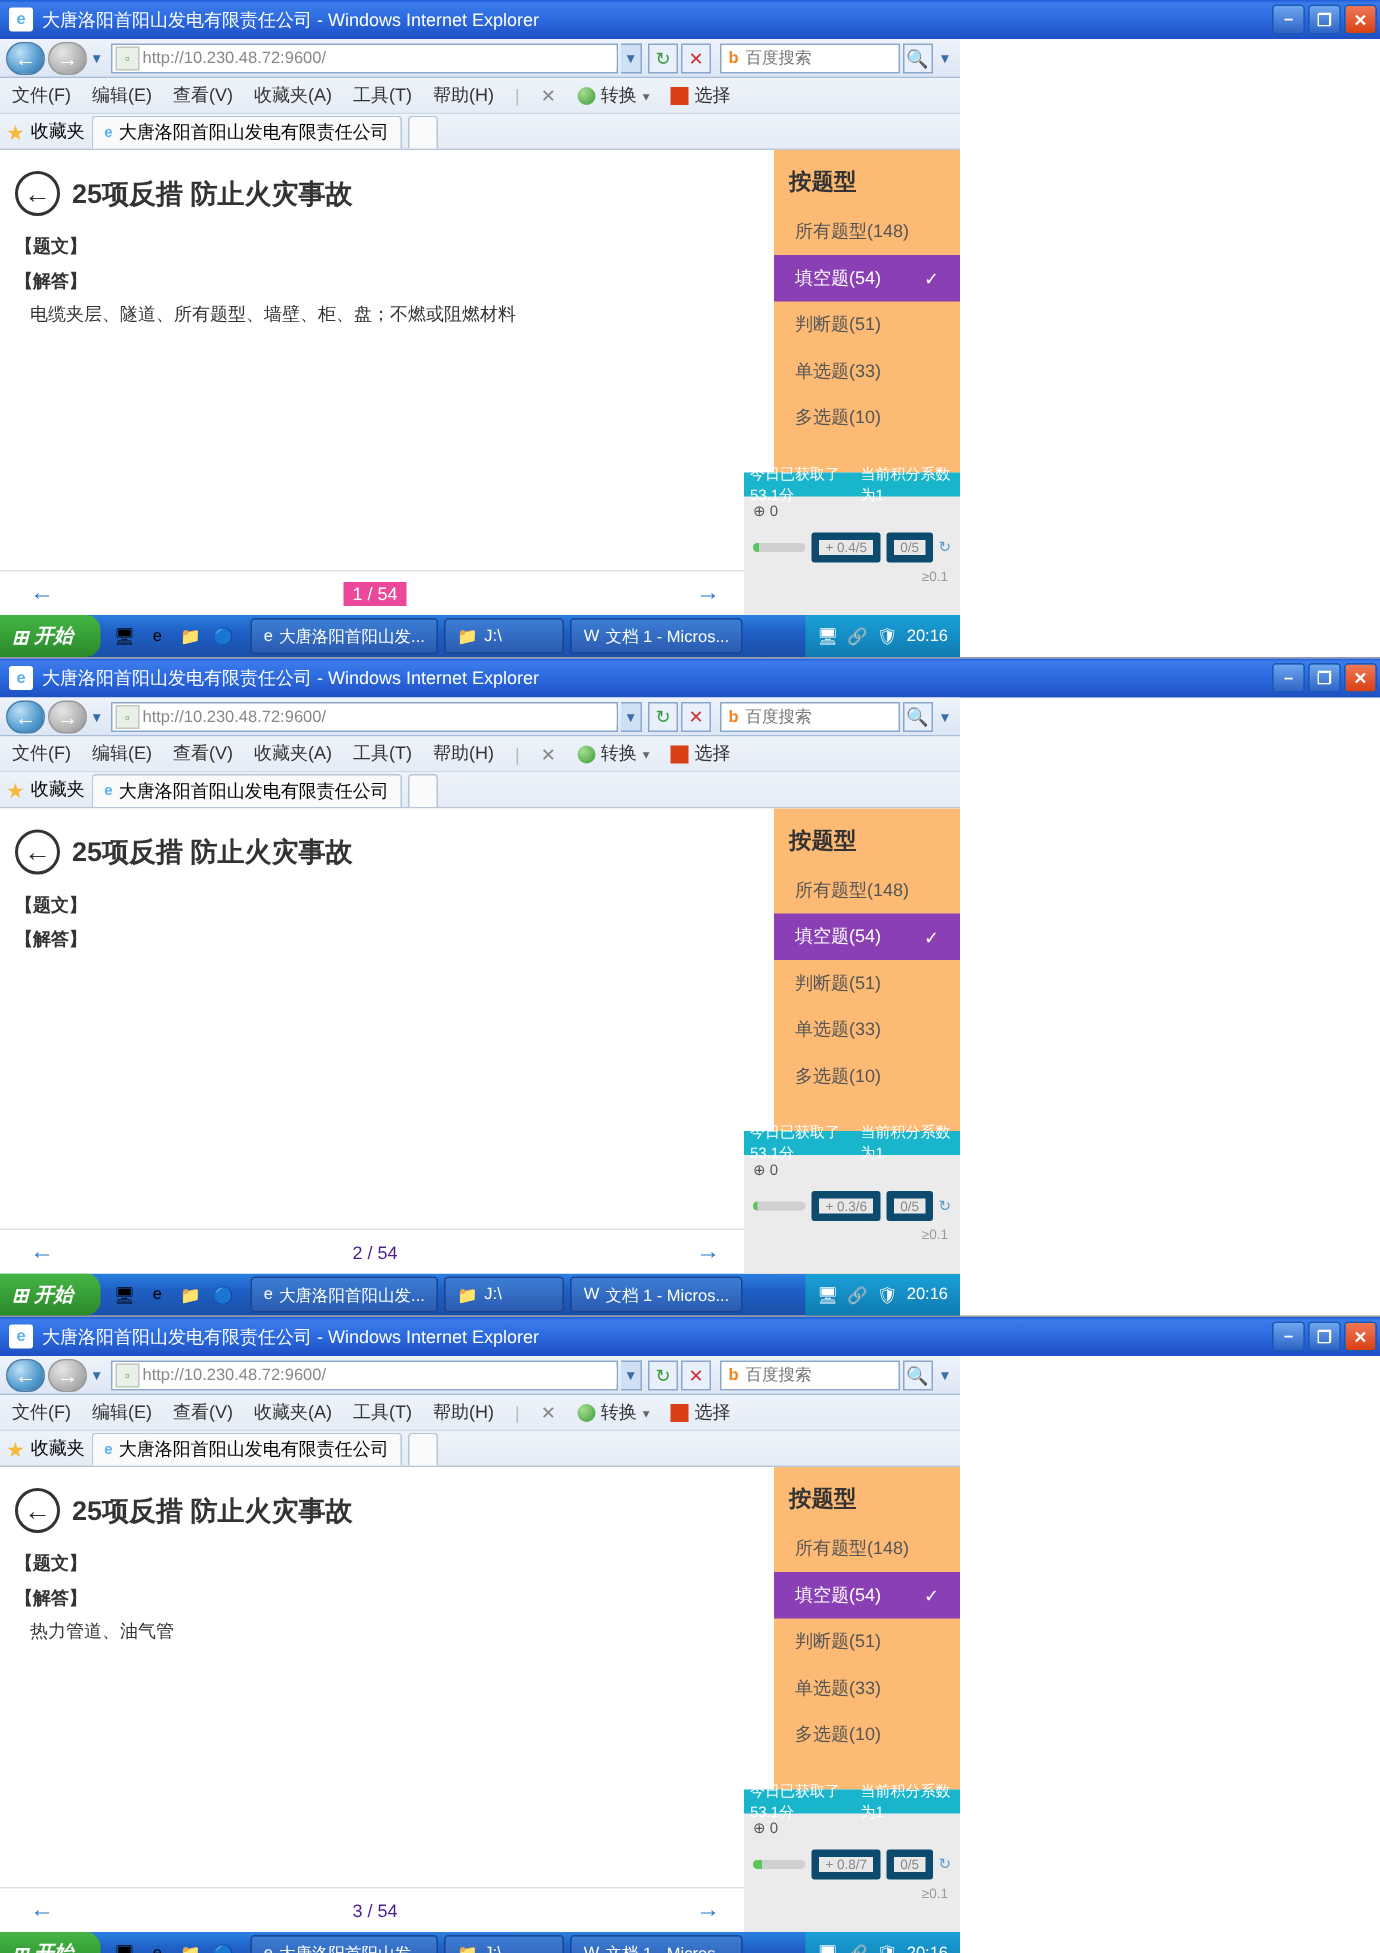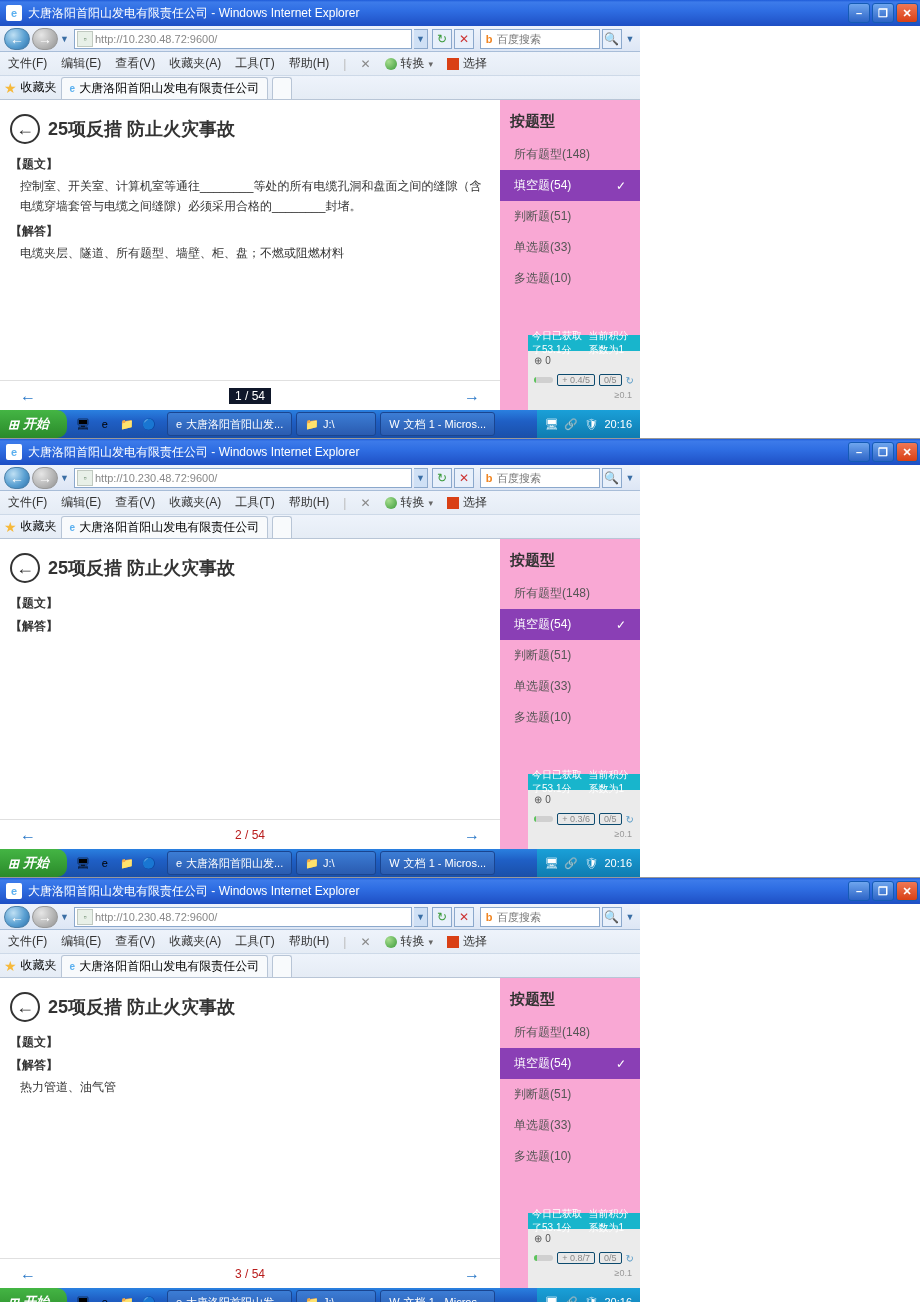--- a/index.html
+++ b/index.html
@@ -32,40 +32,40 @@
 .ie-menu .ext{display:flex;align-items:center;gap:4px}
 .ie-menu .ext .dot{width:12px;height:12px;border-radius:50%;background:radial-gradient(circle at 30% 30%,#a6dd8e,#3a9a3a)}
 .ie-menu .ext .flag{width:12px;height:12px;background:#d94015}
 .ie-fav{height:24px;width:640px;background:linear-gradient(#eef3fb,#e5ecf5);border-bottom:1px solid #b8c5d6;display:flex;align-items:center;font-size:12px;padding:0 4px;gap:4px}
 .ie-fav .star{color:#f6b93b;font-size:14px}
 .ie-fav .tab{height:22px;border:1px solid #b8c5d6;border-bottom:none;background:#f8fafc;padding:0 8px;display:flex;align-items:center;gap:4px;border-radius:3px 3px 0 0;min-width:140px}
 .ie-fav .tab.empty{min-width:20px;width:20px}
 .ie-fav .fav-ie{color:#5bb0ef;font-weight:bold;font-size:10px}
 .content{width:640px;height:310px;display:flex;background:#fff;position:relative}
 .content .main{flex:1;padding:14px 10px;position:relative}
-.content .side{width:140px;background:#f9a8d4;padding:12px 0}
+.content .side{width:124px;background:#fdba74;padding:12px 0}
 .back-circle{width:30px;height:30px;border:2px solid #333;border-radius:50%;display:inline-flex;align-items:center;justify-content:center;font-size:18px;font-weight:bold;vertical-align:middle;margin-right:8px}
 .page-title{font-size:18px;font-weight:bold;color:#333;display:flex;align-items:center;margin-bottom:12px}
 .label{font-size:12px;color:#333;font-weight:bold;margin:6px 0 3px}
 .body-text{font-size:12px;color:#333;line-height:1.7;padding-left:10px}
 .side h3{font-size:15px;font-weight:bold;padding:0 10px 8px;color:#333}
 .side .item{font-size:12px;color:#555;padding:7px 14px;cursor:pointer}
 .side .item.active{background:#8a3fb5;color:#fff;display:flex;justify-content:space-between;align-items:center}
 .side .item.active::after{content:"✓";font-size:12px}
-.stats{width:112px;background:#ebebeb;padding-bottom:8px}
+.stats{width:144px;background:#ebebeb;padding-bottom:19px}
 .stats .bar{height:16px;background:#18b5cc;color:#fff;font-size:10px;display:flex;align-items:center;justify-content:space-around;padding:0 4px}
 .stats .row{display:flex;align-items:center;gap:4px;padding:4px 6px;font-size:10px;color:#555}
 .stats .prog-track{flex:1;height:6px;background:#d0d0d0;border-radius:3px;overflow:hidden}
 .stats .prog-fill{height:100%;background:#5bc45b}
-.stats .chip{background:#e8e8e8;border:1px solid #0c4a6e;border-radius:2px;padding:0 4px;color:#888;font-size:9px}
+.stats .chip{background:#e8e8e8;border:5px solid #0c4a6e;border-radius:2px;padding:0 4px;color:#888;font-size:9px}
 .stats .sub{font-size:9px;color:#999;text-align:right;padding:0 8px 2px}
 .pager{width:500px;height:30px;border-top:1px solid #e0e0e0;display:flex;align-items:center;justify-content:space-between;padding:0 20px;position:absolute;bottom:0;left:0}
 .pager .arr{color:#2a78c8;font-size:16px;cursor:pointer}
-.pager .num{font-size:12px;color:#b91c1c}
-.pager .num.hl{background:#0f172a;color:#fff;padding:1px 6px}
+.pager .num{font-size:12px;color:#4c1d95}
+.pager .num.hl{background:#ec4899;color:#fff;padding:1px 6px}
 .taskbar{height:28px;width:640px;background:linear-gradient(to bottom,#2a80e0 0%,#1f5fc5 40%,#1a4fa8 100%);display:flex;align-items:center}
 .taskbar .start{height:28px;padding:0 18px 0 8px;background:linear-gradient(to bottom,#44b544 0%,#2a8a2a 100%);color:#fff;font-size:13px;font-style:italic;font-weight:bold;display:flex;align-items:center;border-radius:0 10px 10px 0;gap:4px}
 .taskbar .ql{display:flex;gap:6px;padding:0 8px}
 .taskbar .ql span{width:16px;height:16px;display:flex;align-items:center;justify-content:center;font-size:11px}
 .taskbar .task{height:24px;margin:0 2px;padding:0 8px;background:linear-gradient(#3c7dd5,#2a5bb0);border:1px solid #1a4590;border-radius:3px;color:#fff;font-size:11px;display:flex;align-items:center;gap:4px;min-width:80px}
 .taskbar .tray{margin-left:auto;height:28px;background:linear-gradient(#1aa0d8,#0f7bb0);padding:0 8px;display:flex;align-items:center;gap:6px;color:#fff;font-size:11px}
 .taskbar .tray span{font-size:11px}
 </style>
 </head>
 <body>
@@ -125,21 +125,20 @@
         </div>
         <div class="tab empty"></div>
       </div>
       <div class="content" style="position: relative;">
         <div class="main">
           <div class="page-title">
             <span class="back-circle">←</span>
             <span>25项反措 防止火灾事故</span>
           </div>
           <div class="label">【题文】</div>
-          <div class="body-text">控制室、开关室、计算机室等通往________等处的所有电缆孔洞和盘面之间的缝隙（含电缆穿墙套管与电缆之间缝隙）必须采用合格的________封堵。</div>
           <div class="label">【解答】</div>
           <div class="body-text">电缆夹层、隧道、所有题型、墙壁、柜、盘；不燃或阻燃材料</div>
           <div class="pager">
             <span class="arr">←</span>
             <span class="num hl">1 / 54</span>
             <span class="arr">→</span>
           </div>
         </div>
         <div class="side">
           <h3>按题型</h3>

